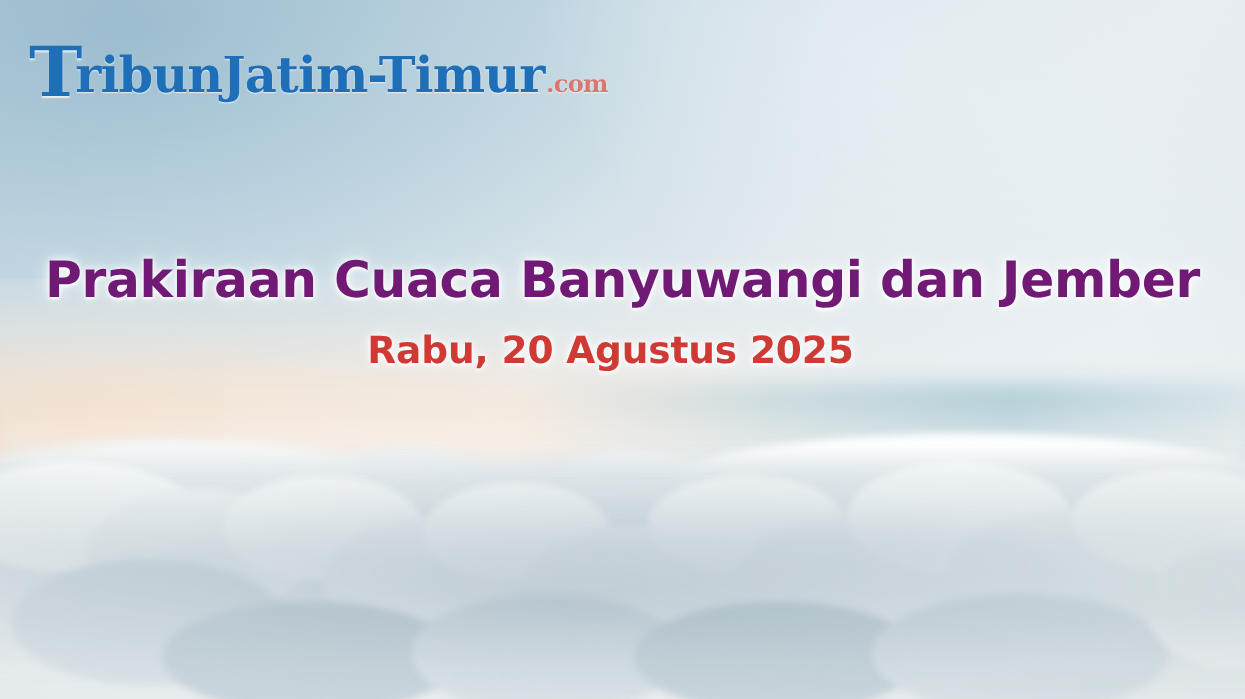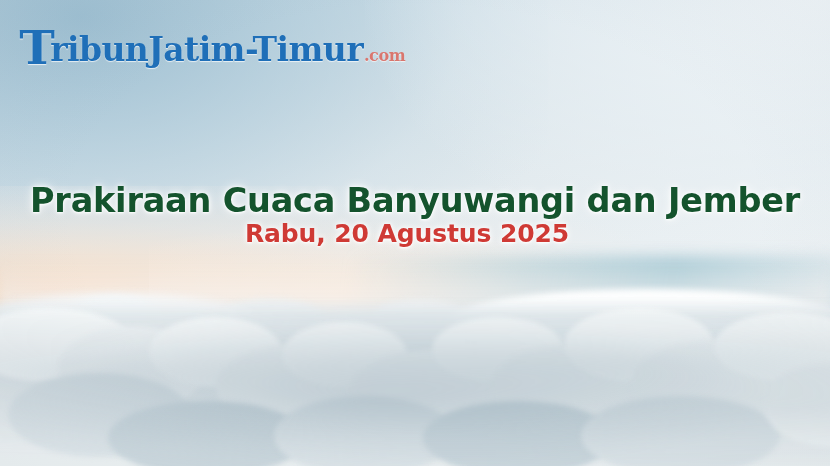--- a/index.html
+++ b/index.html
@@ -205,27 +205,26 @@
   
   .title{
     position:absolute;
     left:0; right:0; top:168px;
     text-align:center;
     font-family:"DejaVu Sans", sans-serif;
     font-weight:700;
     font-size:33.5px;
     line-height:1.12;
     letter-spacing:-0.2px;
-    color:#14532d;
+    color:#701a75;
     white-space:nowrap;
     text-shadow:
       0 0 5px rgba(255,255,255,0.95),
       0 0 11px rgba(255,255,255,0.85),
       0 1px 2px rgba(255,255,255,0.9);
-    margin-top: 14px;
   }
   .subtitle{
     position:absolute;
     left:0; right:0; top:220px;
     text-align:center;
     font-family:"DejaVu Sans", sans-serif;
     font-weight:700;
     font-size:25px;
     line-height:1.15;
     letter-spacing:-0.1px;

